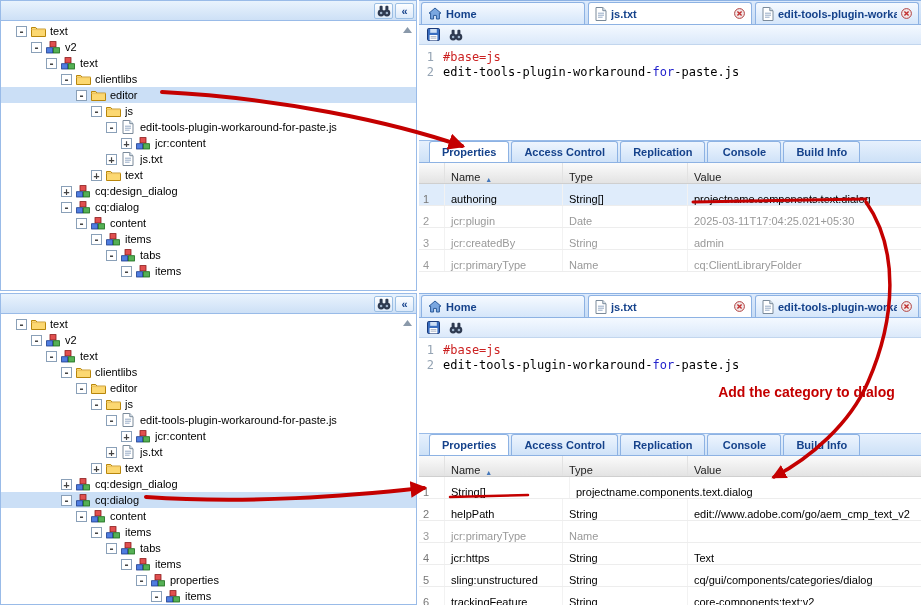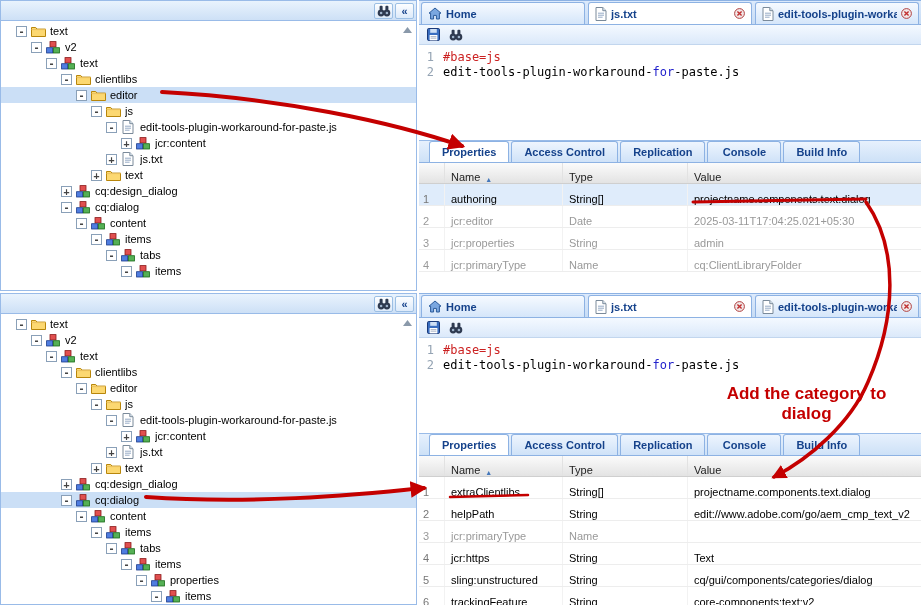--- a/index.html
+++ b/index.html
@@ -84,21 +84,21 @@
   .c.name { width:118px; }
   .c.type { width:125px; }
   .c.value { flex:1; border-right:none; }
   .sort { font-size:7px; color:#4477bb; margin-left:5px; }
 
   
   .annotations { position:absolute; left:0; top:0; width:921px; height:605px;
                  pointer-events:none; z-index:10; }
   .ann { stroke:#c40000; fill:none; stroke-linecap:round; }
   .ann-note { position:absolute; left:703px; top:384px; width:207px; text-align:center;
-              color:#c40000; font-size:17px; font-weight:bold; line-height:1.15; z-index:11;
+              color:#c40000; font-size:14px; font-weight:bold; line-height:1.15; z-index:11;
               pointer-events:none; }
 </style>
 </head>
 <body>
 
 <div class="screen">
 
   <div class="panel" id="panel-0">
     <div class="tree-pane">
       <div class="tree-header">
@@ -385,27 +385,27 @@
         </div>
         <div class="grid-body">
             <div class="grid-row selected">
               <div class="c num">1</div>
               <div class="c name">authoring</div>
               <div class="c type">String[]</div>
               <div class="c value">projectname.components.text.dialog</div>
             </div>
             <div class="grid-row muted">
               <div class="c num">2</div>
-              <div class="c name">jcr:editor</div>
+              <div class="c name">jcr:plugin</div>
               <div class="c type">Date</div>
               <div class="c value">2025-03-11T17:04:25.021+05:30</div>
             </div>
             <div class="grid-row muted">
               <div class="c num">3</div>
-              <div class="c name">jcr:properties</div>
+              <div class="c name">jcr:createdBy</div>
               <div class="c type">String</div>
               <div class="c value">admin</div>
             </div>
             <div class="grid-row muted">
               <div class="c num">4</div>
               <div class="c name">jcr:primaryType</div>
               <div class="c type">Name</div>
               <div class="c value">cq:ClientLibraryFolder</div>
             </div>
           </div>
@@ -715,21 +715,20 @@
           <div class="c name">
             <span>Name</span>
             <span class="sort">▲</span>
           </div>
           <div class="c type">Type</div>
           <div class="c value">Value</div>
         </div>
         <div class="grid-body">
             <div class="grid-row">
               <div class="c num">1</div>
-              <div class="c name">extraClientlibs</div>
               <div class="c type">String[]</div>
               <div class="c value">projectname.components.text.dialog</div>
             </div>
             <div class="grid-row">
               <div class="c num">2</div>
               <div class="c name">helpPath</div>
               <div class="c type">String</div>
               <div class="c value">edit://www.adobe.com/go/aem_cmp_text_v2</div>
             </div>
             <div class="grid-row muted">

